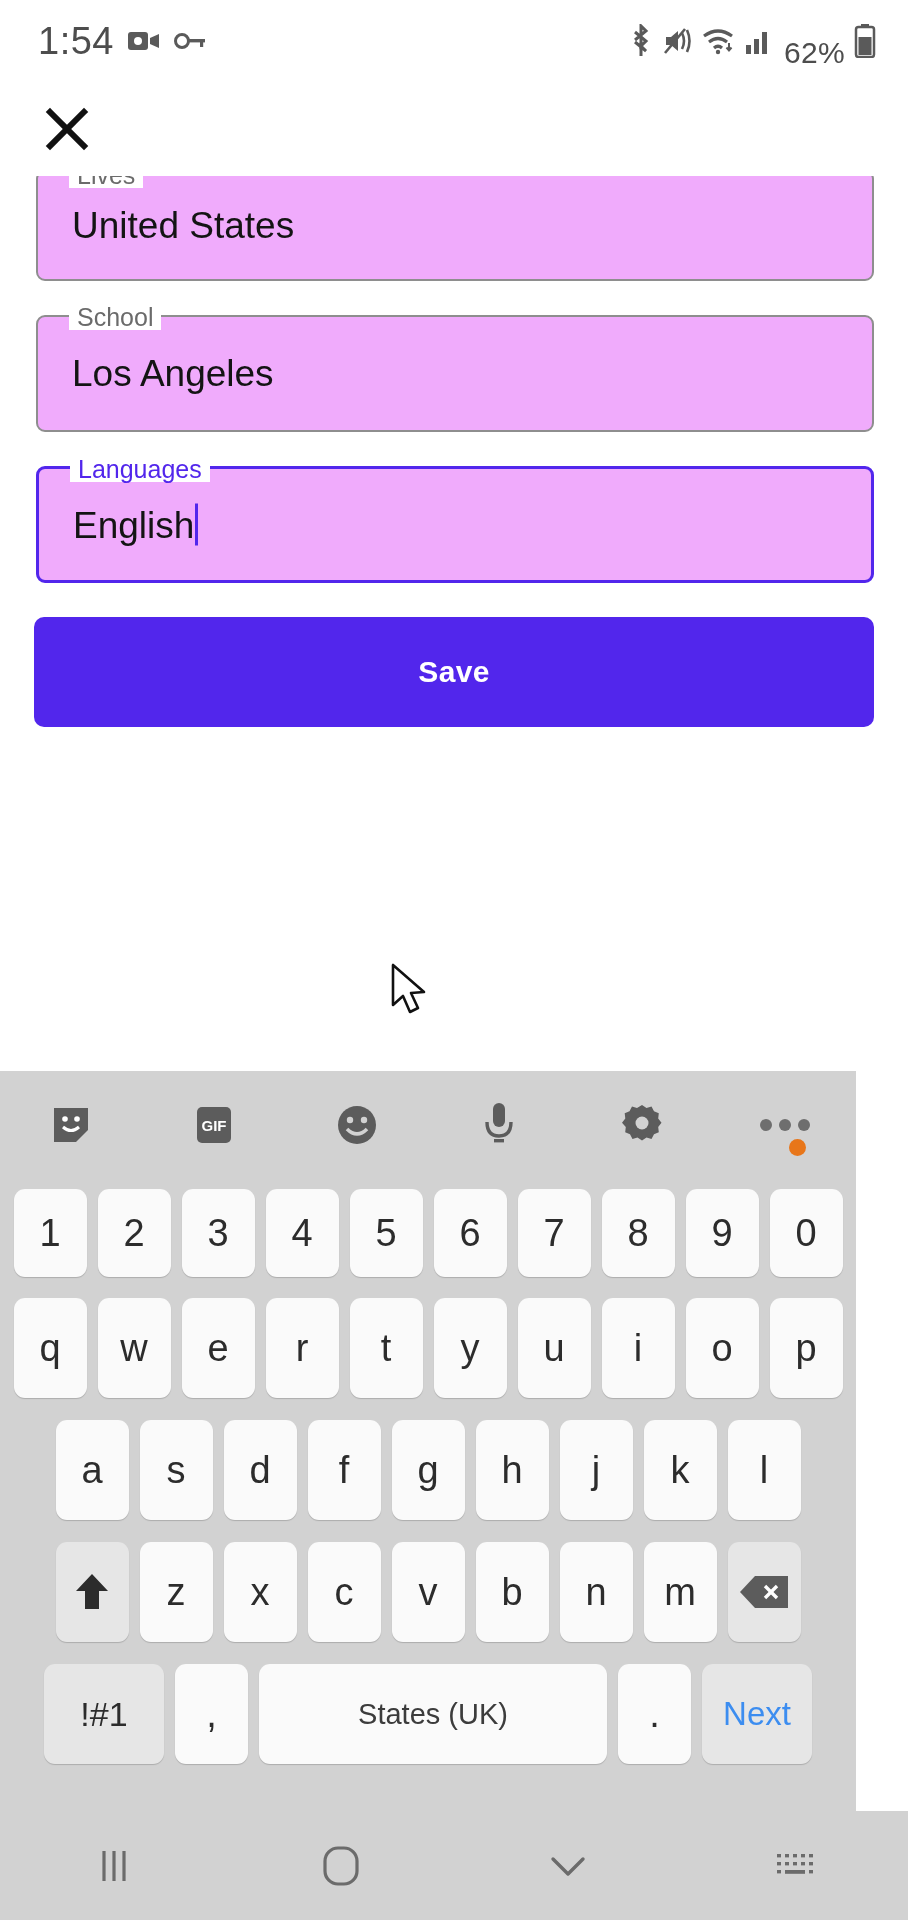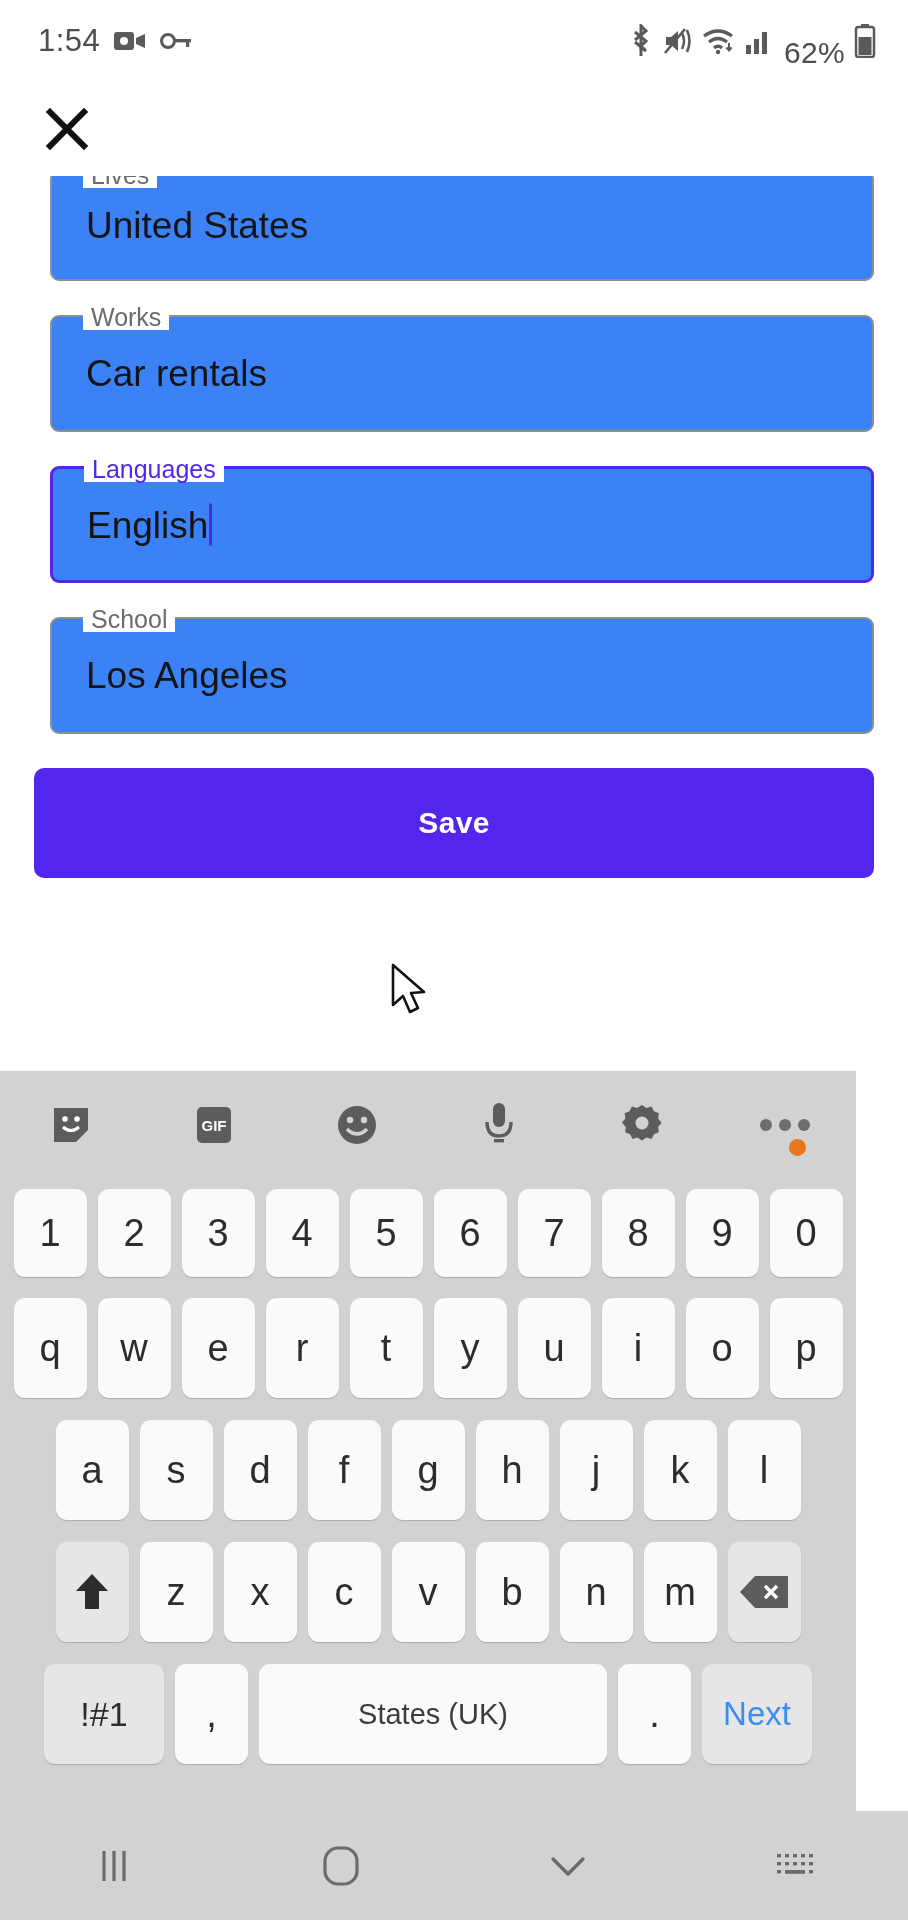--- a/index.html
+++ b/index.html
@@ -10,40 +10,40 @@
     overflow: hidden;
   }
   .phone { position: relative; width: 908px; height: 1920px; background: #fff; }
 
   
   .statusbar {
     position: absolute; top: 0; left: 0; width: 908px; height: 82px;
     display: flex; align-items: center; color: #5a5a5a;
   }
   .sb-left { display: flex; align-items: center; gap: 14px; margin-left: 38px; }
-  .sb-time { font-size: 31px; letter-spacing: .5px; color: #4d4d4d; }
+  .sb-time { font-size: 38px; letter-spacing: .5px; color: #4d4d4d; }
   .sb-right { display: flex; align-items: center; gap: 9px; margin-left: auto; margin-right: 32px; }
   .sb-batt-txt { font-size: 30px; color: #4d4d4d; letter-spacing: .3px; margin-top: 24px; }
   svg { display: block; }
 
   
   .appbar { position: absolute; top: 82px; left: 0; width: 908px; height: 94px; background:#fff; }
   .close-btn {
     position: absolute; left: 34px; top: 14px; width: 66px; height: 66px;
     display: flex; align-items: center; justify-content: center; cursor: pointer;
   }
 
   
   .form-scroll {
     position: absolute; top: 176px; left: 0; width: 908px; height: 895px;
     background: #fff; overflow: hidden;
   }
   .field {
-    position: relative; margin: 0 34px 34px 50px; height: 117px;
-    border: 2px solid #8e8e8e; border-radius: 9px; background: #3b82f6;
+    position: relative; margin: 0 34px 34px 36px; height: 117px;
+    border: 2px solid #8e8e8e; border-radius: 9px; background: #f0abfc;
   }
   .field.clipped { height: 111px; margin-top: -6px; border-top-color: #8e8e8e; }
   .field-label {
     position: absolute; top: -13px; left: 31px; padding: 0 8px;
     background: #fff; font-size: 25px; color: #6b6b6b; line-height: 26px;
     white-space: nowrap;
   }
   .field.clipped .field-label { top: -10px; }
   .field-value {
     position: absolute; left: 34px; top: 50%; transform: translateY(-50%);
@@ -180,33 +180,29 @@
     </div>
   </div>
 
   <div class="form-scroll">
 
     <div class="field clipped">
       <div class="field-label">Lives</div>
       <div class="field-value">United States</div>
     </div>
 
+
     <div class="field">
-      <div class="field-label">Works</div>
-      <div class="field-value">Car rentals</div>
+      <div class="field-label">School</div>
+      <div class="field-value">Los Angeles</div>
     </div>
 
     <div class="field focused">
       <div class="field-label">Languages</div>
       <div class="field-value"><span>English</span><span class="caret"></span></div>
-    </div>
-
-    <div class="field">
-      <div class="field-label">School</div>
-      <div class="field-value">Los Angeles</div>
     </div>
 
     <button class="save-btn">
       <span>Save</span>
     </button>
   </div>
 
   <div class="mouse-cursor">
     <svg width="46" height="56" viewBox="0 0 46 56">
         <path d="M3 2 L3 42 L13 33 L20 49 L28 45 L21 30 L34 29 Z" fill="#fff" stroke="#111" stroke-width="2.6" stroke-linejoin="round"></path>

